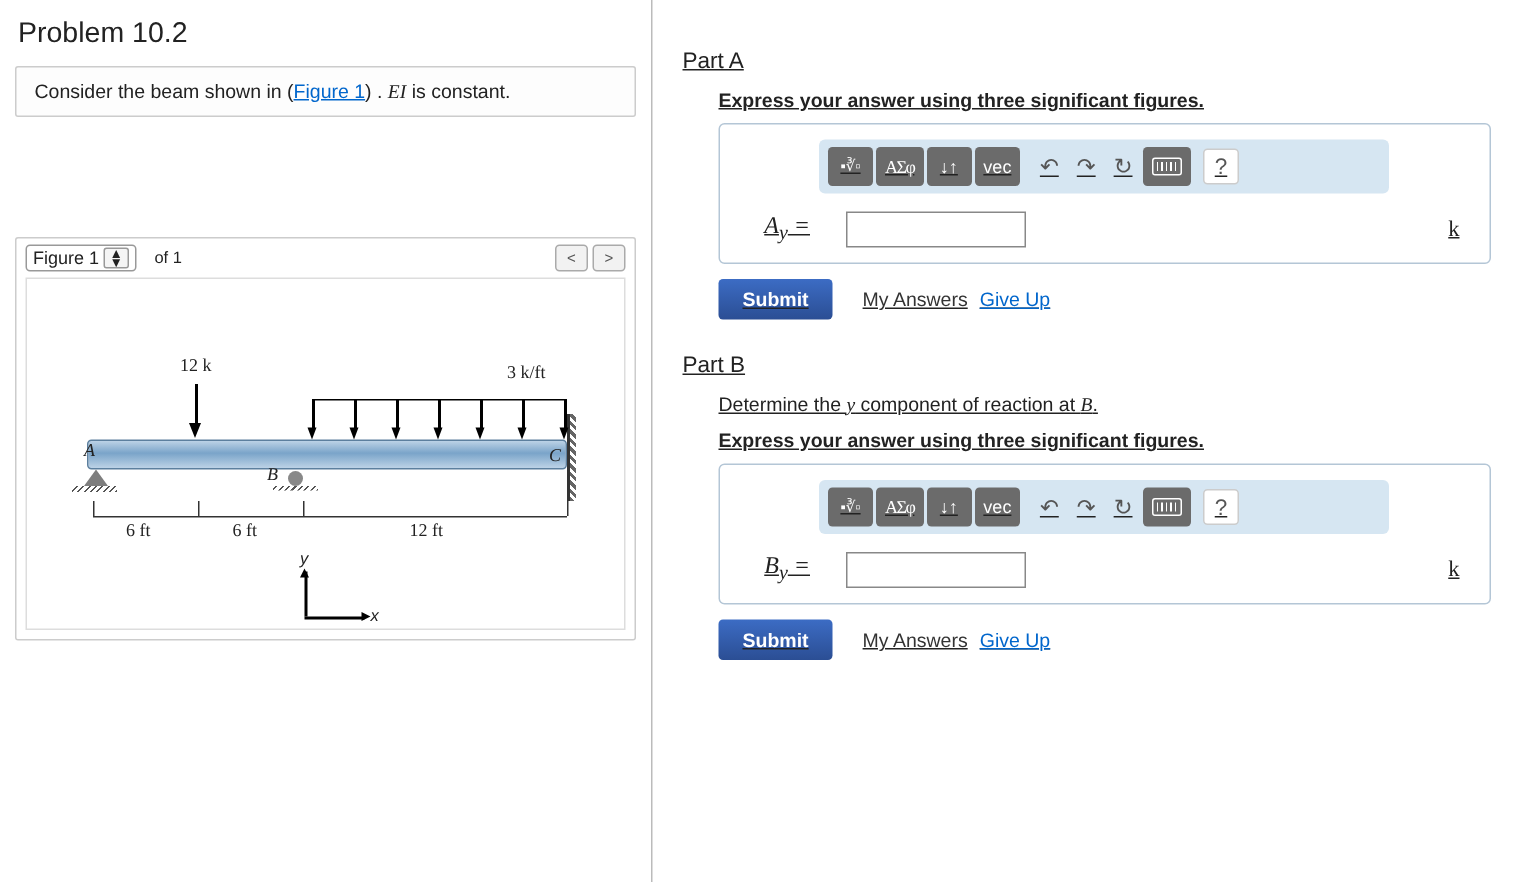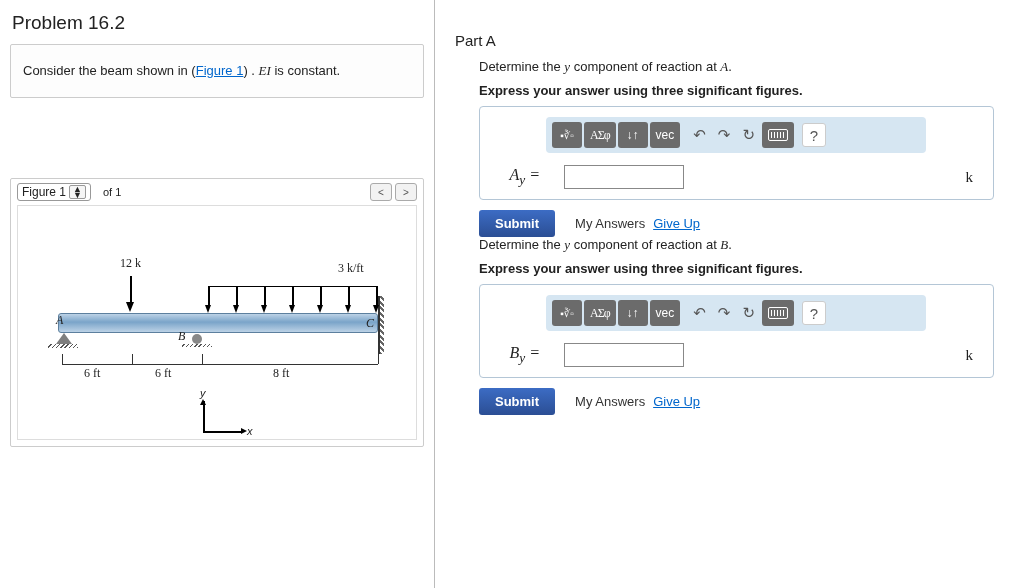--- a/index.html
+++ b/index.html
@@ -14,30 +14,31 @@
   }
   .left-col {
     width: 435px;
     padding: 8px 10px;
     border-right: 1px solid #bbb;
   }
   .right-col {
     flex: 1;
     padding: 8px 10px 0 20px;
     overflow: hidden;
+    text-decoration: underline;
   }
   .problem-title {
     font-size: 19px;
     font-weight: normal;
     margin: 4px 0 10px 2px;
   }
   .prompt-box {
     border: 1px solid #ccc;
     border-radius: 2px;
-    padding: 18px 12px;
+    padding: 8px 12px;
     font-size: 13px;
     background: #fdfdfd;
   }
   .prompt-box .fig-link {
     color: #0066cc;
     text-decoration: underline;
     cursor: pointer;
   }
   .figure-panel {
     margin-top: 80px;
@@ -234,21 +235,21 @@
   .btn-row .giveup { color:#0066cc; text-decoration:underline; cursor:pointer; margin-left:-12px; font-size:13px;}
   .kbd-icon { display:inline-block; width:20px; height:12px; border:1.5px solid #fff;
     border-radius:2px; position:relative;}
   .kbd-icon::before { content:""; position:absolute; inset:2px;
     background:repeating-linear-gradient(90deg,#fff,#fff 1px,transparent 1px,transparent 3px);}
 </style>
 </head>
 <body>
 
 <div class="left-col">
-  <div class="problem-title">Problem 16.2</div>
+  <div class="problem-title">Problem 10.2</div>
   <div class="prompt-box">
     <span>Consider the beam shown in (</span><span class="fig-link">Figure 1</span><span>) . </span><span class="serif">EI</span><span> is constant.</span>
   </div>
 
   <div class="figure-panel">
     <div class="figure-header">
       <span class="fig-select">
         <span>Figure 1</span>
         <span class="stepper">
             <span>▲</span>
@@ -294,40 +295,37 @@
         <span class="lbl lbl-C">C</span>
         <div class="dim-line dim1"></div>
           <div class="dim-line dim2"></div>
           <div class="dim-line dim3"></div>
         <div class="dim-tick" style="left:44px;top:148px"></div>
         <div class="dim-tick" style="left:114px;top:148px"></div>
         <div class="dim-tick" style="left:184px;top:148px"></div>
         <div class="dim-tick" style="left:360px;top:148px"></div>
         <span class="dim dim-6a">6 ft</span>
         <span class="dim dim-6b">6 ft</span>
-        <span class="dim dim-12">8 ft</span>
+        <span class="dim dim-12">12 ft</span>
         <div class="axes">
           <div class="yv"></div>
             <div class="xv"></div>
           <div class="yarr"></div>
             <div class="xarr"></div>
           <span class="ylab">y</span>
           <span class="xlab">x</span>
         </div>
       </div>
     </div>
   </div>
 </div>
 
 <div class="right-col">
 
   <div class="part-title first">Part A</div>
-  <div class="prompt-line">
-    Determine the <span class="serif">y</span> component of reaction at <span class="serif">A</span>.
-  </div>
   <div class="prompt-line prompt-bold">Express your answer using three significant figures.</div>
   <div class="answer-box">
     <div class="toolbar">
       <span class="tb-btn">
           <span style="font-size:10px">▪∛▫</span>
         </span>
       <span class="tb-btn greek">ΑΣφ</span>
       <span class="tb-btn">↓↑</span>
       <span class="tb-btn">vec</span>
       <span class="tb-spacer"></span>
@@ -344,20 +342,21 @@
       <input class="answer-input" value="" style="">
       <span class="answer-unit">k</span>
     </div>
   </div>
   <div class="btn-row">
     <button class="submit-btn">Submit</button>
     <span class="ans-label">My Answers</span>
     <span class="giveup">Give Up</span>
   </div>
 
+  <div class="part-title">Part B</div>
   <div class="prompt-line">
     Determine the <span class="serif">y</span> component of reaction at <span class="serif">B</span>.
   </div>
   <div class="prompt-line prompt-bold">Express your answer using three significant figures.</div>
   <div class="answer-box">
     <div class="toolbar">
       <span class="tb-btn">
           <span style="font-size:10px">▪∛▫</span>
         </span>
       <span class="tb-btn greek">ΑΣφ</span>

